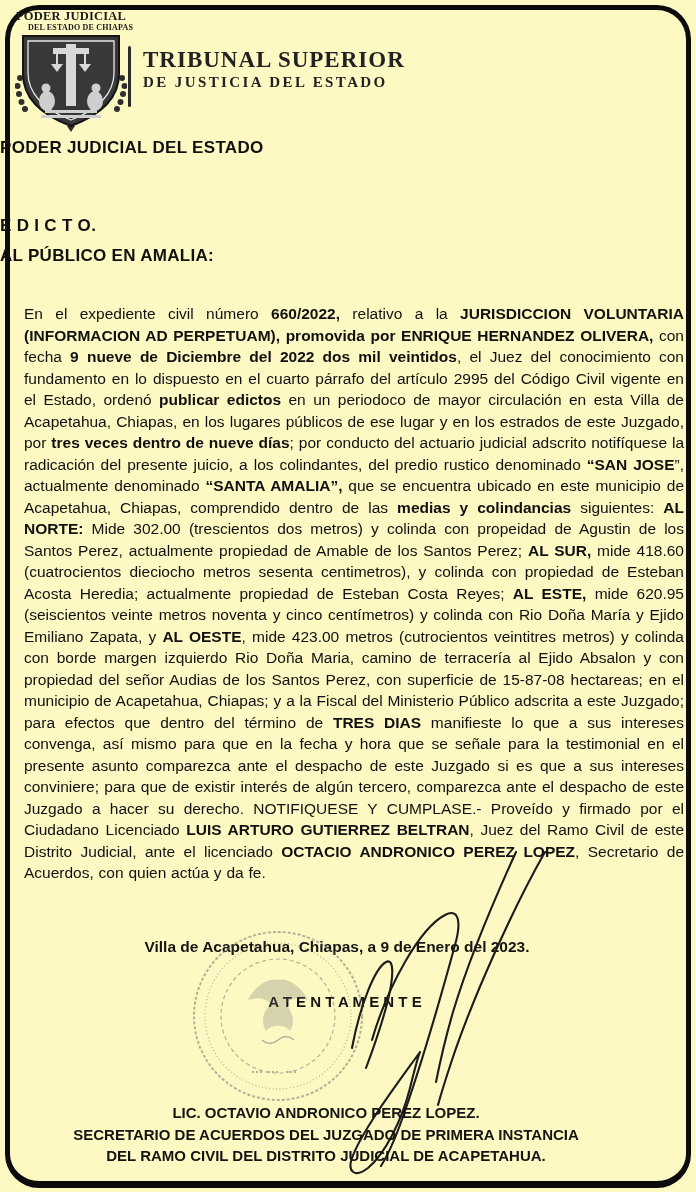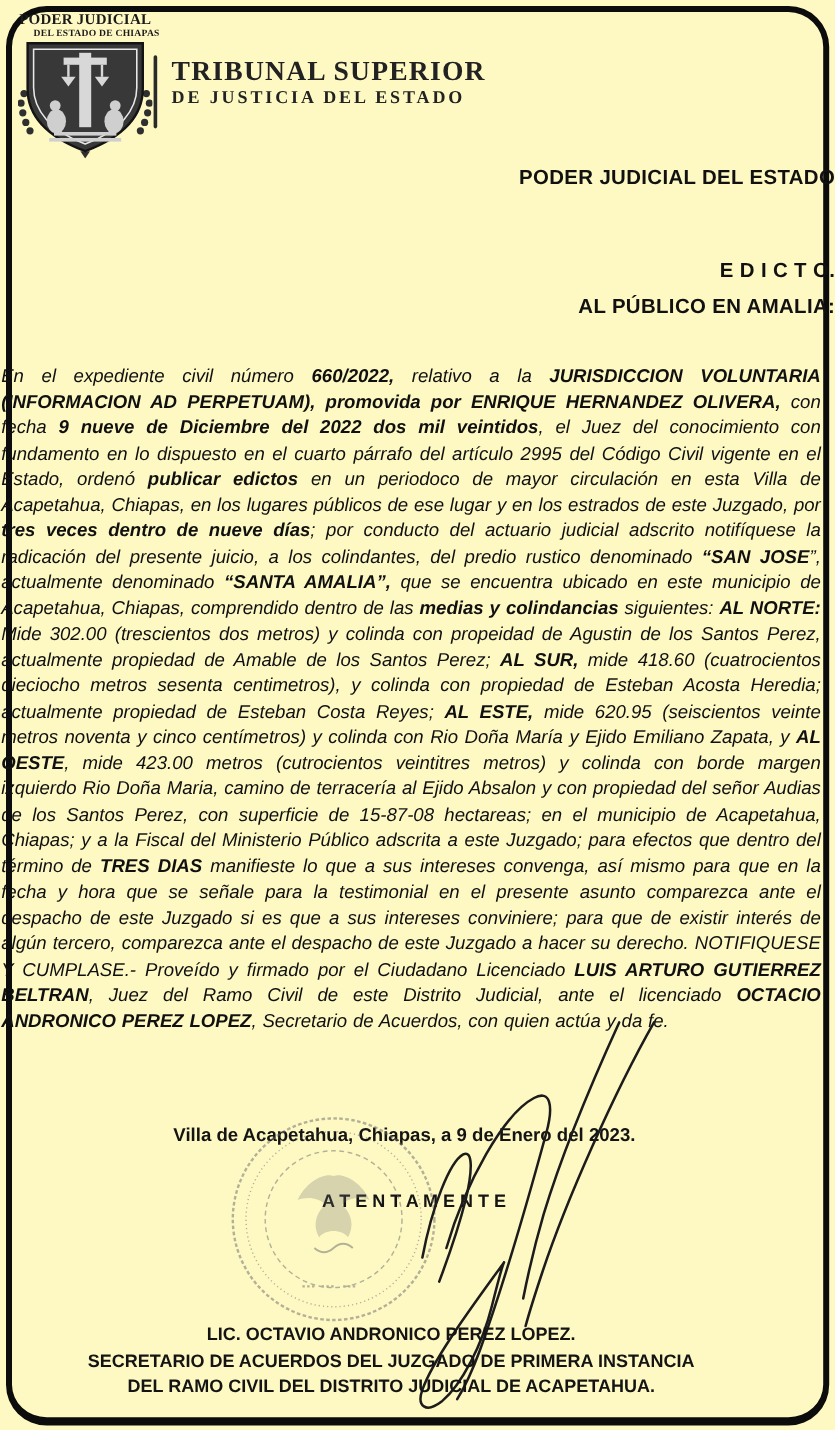--- a/index.html
+++ b/index.html
@@ -19,29 +19,28 @@
     font-size:12.5px;letter-spacing:.2px;line-height:13px;color:#1a1a1a;white-space:nowrap;}
   .crest-banner2{font-family:"Liberation Serif","DejaVu Serif",serif;font-weight:bold;
     font-size:8px;letter-spacing:.2px;line-height:9px;color:#1a1a1a;white-space:nowrap;padding-left:16px;}
   .crest svg{display:block;margin:2px auto 0 auto;}
   .header-divider{position:absolute;left:128px;top:46px;width:3px;height:61px;background:#2a2a2a;border-radius:2px;}
   .org{position:absolute;left:143px;top:47px;font-family:"Liberation Serif","DejaVu Serif",serif;
     font-weight:bold;color:#222;}
   .org-1{font-size:23px;letter-spacing:1px;line-height:25px;white-space:nowrap;}
   .org-2{font-size:15px;letter-spacing:2.4px;line-height:17px;margin-top:2px;white-space:nowrap;}
   
-  .title{position:absolute;left:0;width:100%;text-align:right;font-weight:bold;
+  .title{position:absolute;left:0;width:100%;text-align:left;font-weight:bold;
     font-size:17px;letter-spacing:.3px;color:#111;white-space:nowrap;}
   .t1{top:138px;} .t2{top:177px;} .t3{top:216px;} .t4{top:246px;}
   
   .edict-body{
-    position:absolute;left:1px;right:12px;top:303px;
+    position:absolute;left:24px;right:12px;top:303px;
     font-size:15.5px;line-height:21.5px;text-align:justify;color:#101010;
     word-spacing:.5px;
-    font-style:italic;
   }
   .edict-body .b{font-weight:bold;}
   
   .date-line{position:absolute;top:938px;left:0;width:100%;text-align:center;
     font-weight:bold;font-size:15.5px;transform:translateX(-11px);white-space:nowrap;}
   .salutation{position:absolute;top:993px;left:0;width:100%;text-align:center;
     font-weight:bold;font-size:15px;transform:translateX(-3px);white-space:nowrap;}
   .sig-block{position:absolute;top:1102px;left:0;width:100%;text-align:center;
     font-weight:bold;font-size:15px;line-height:21.6px;transform:translateX(-22px);}
   .seal{position:absolute;left:186px;top:928px;opacity:.5;}

